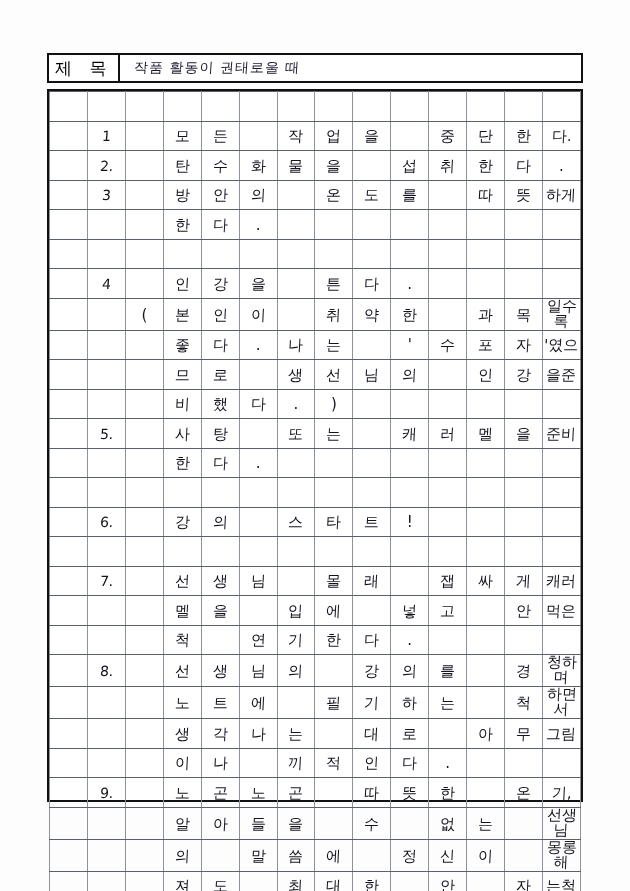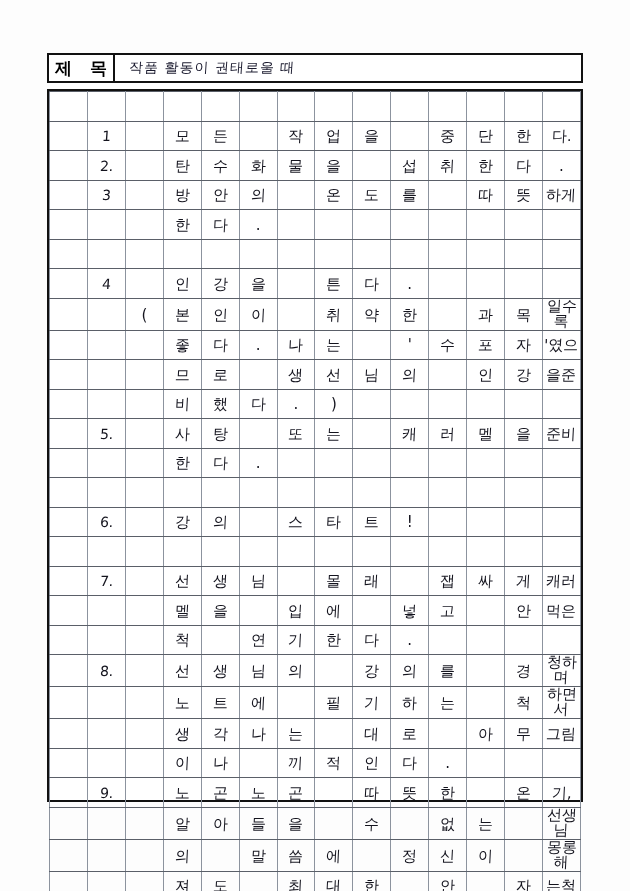--- a/index.html
+++ b/index.html
@@ -31,25 +31,26 @@
     width: 536px;
     height: 30px;
     border: 2px solid #111;
     box-sizing: border-box;
     background: #fff;
     display: flex;
     align-items: center;
   }
   .title-label {
     font-family: "DejaVu Sans", sans-serif;
-    font-weight: bold;
+    font-weight: normal;
     font-size: 17px;
     letter-spacing: 6px;
     color: #000;
     padding-left: 6px;
+    padding-right: 6px;
     white-space: nowrap;
   }
   .title-divider {
     width: 2px;
     height: 100%;
     background: #111;
   }
   .title-value {
     font-family: "DejaVu Sans", sans-serif;
     font-size: 14px;

